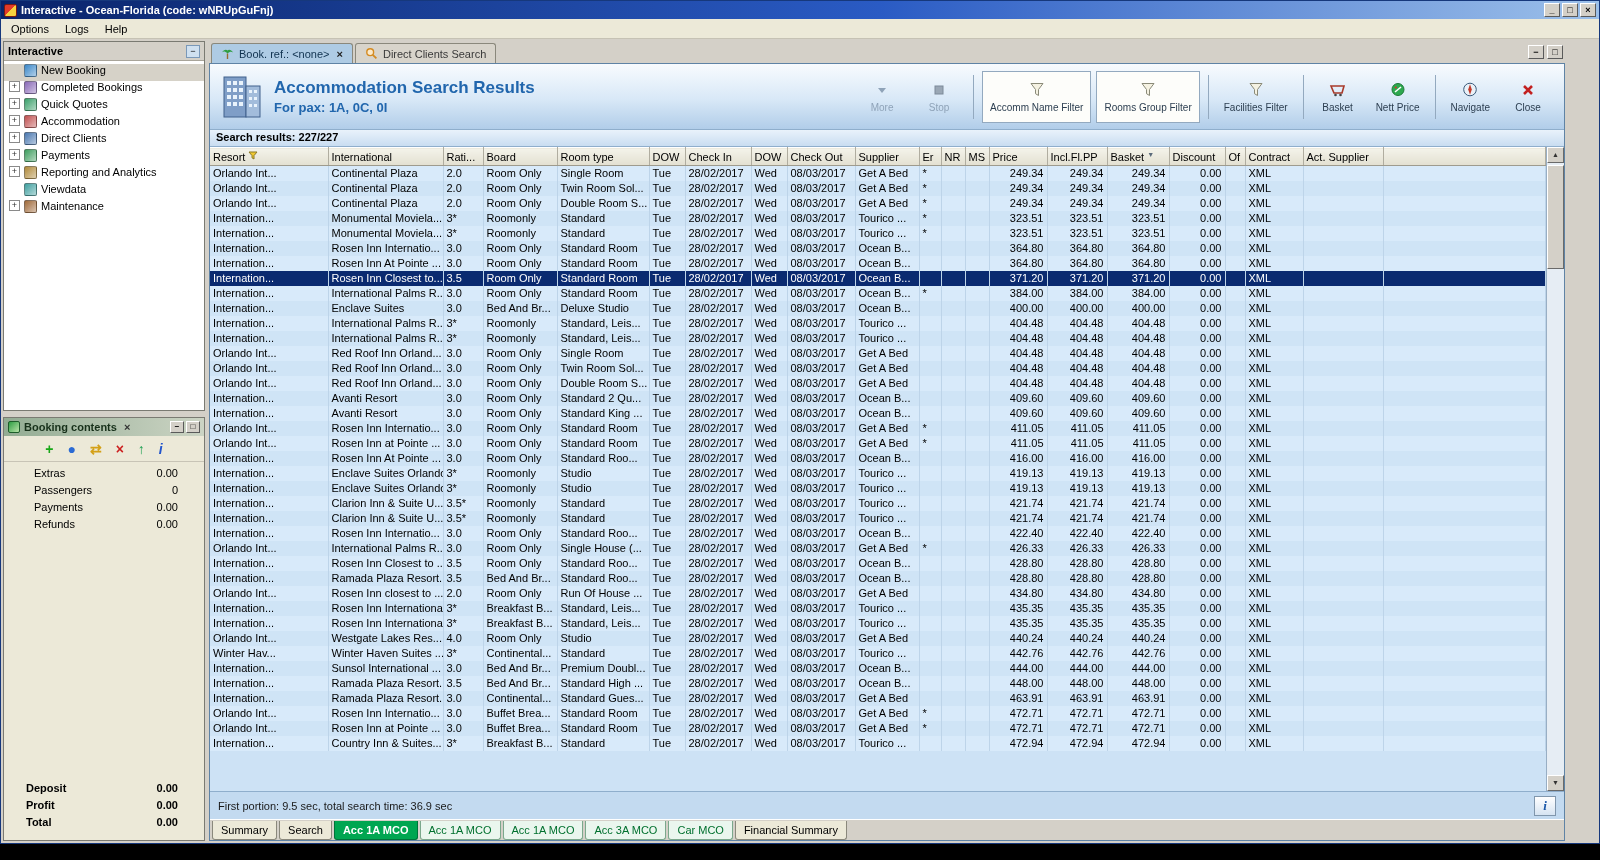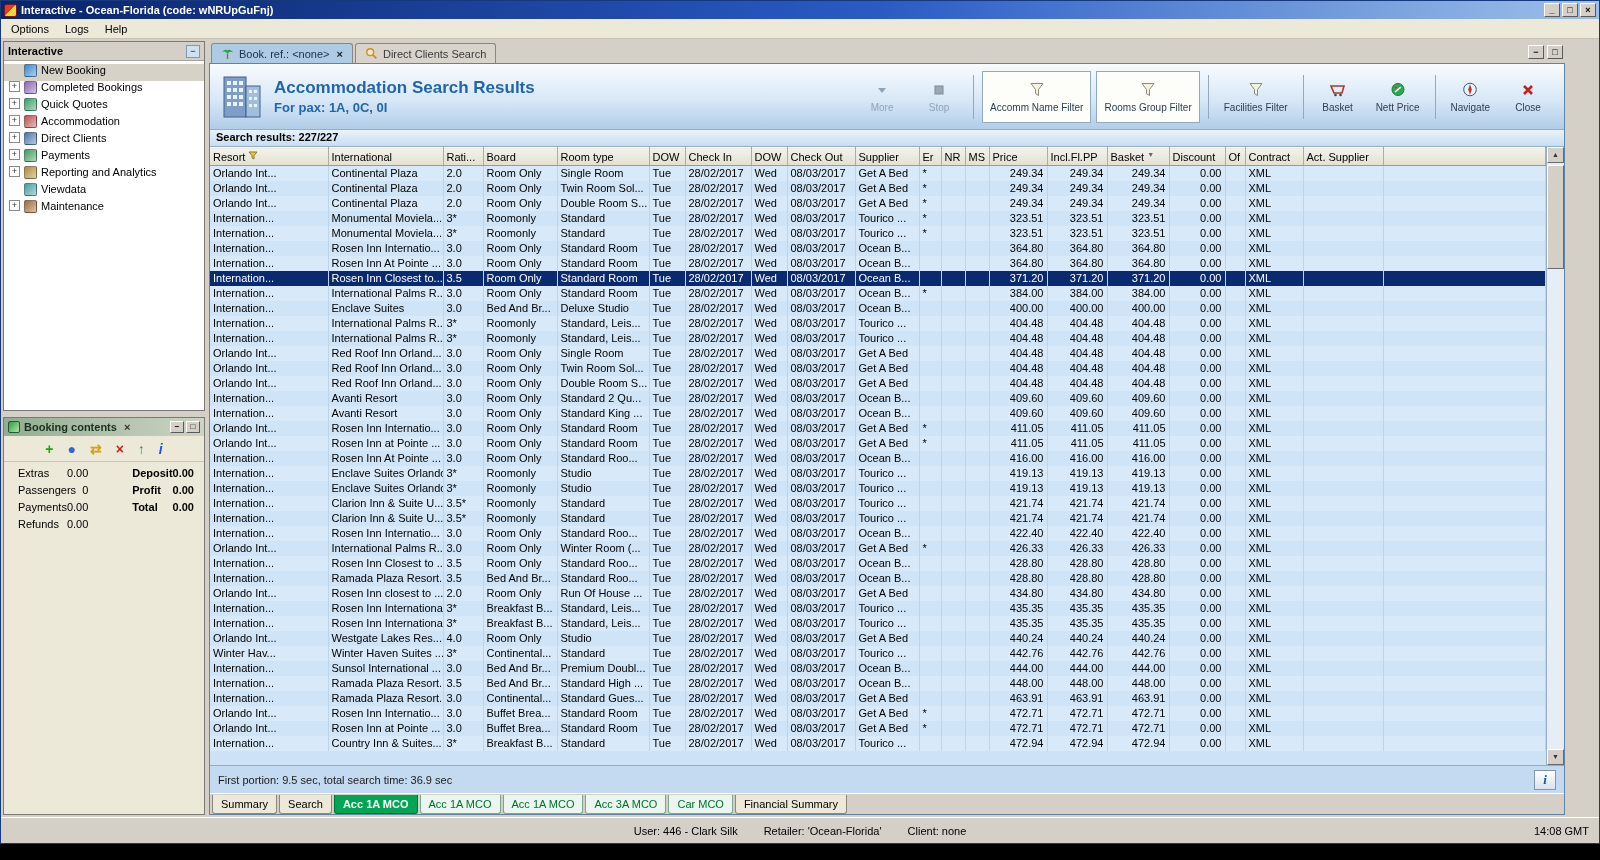--- a/index.html
+++ b/index.html
@@ -39,21 +39,21 @@
   
   .booking-panel{flex:1;background:#ece9d8;display:flex;flex-direction:column;min-height:0}
   .bc-titlebar{height:18px;flex:0 0 18px;background:linear-gradient(to right,#93ac93,#ccd4c4);
     display:flex;align-items:center;gap:4px;padding:0 4px;color:#17301a;font-weight:bold}
   .bc-icon-sq{width:12px;height:12px;background:linear-gradient(135deg,#2f9e44,#b9e3a8);border:1px solid #1d5d2a;border-radius:2px}
   .bc-close{font-weight:bold;color:#333;padding:0 3px}
   .bc-winbtns{margin-left:auto;display:flex;gap:2px}
   .bc-winbtns .win-btn{width:14px;height:12px;line-height:10px;font-size:8px}
   .bc-toolbar{height:26px;flex:0 0 26px;display:flex;align-items:center;justify-content:center;gap:14px;border-bottom:1px solid #c8c4b6}
   .bc-tool{font-size:14px;font-weight:bold;line-height:14px}
-  .bc-body{flex:1;display:flex;flex-direction:row;min-height:0;padding:4px 0}
+  .bc-body{flex:1;display:flex;flex-direction:column;min-height:0;padding:4px 16px}
   .bc-row{display:flex;justify-content:space-between;padding:1px 10px 1px 14px;height:17px}
   .bc-spacer{flex:1}
   .bc-totals .bc-row{font-weight:bold;padding-left:6px}
   .bc-totals{padding-bottom:4px}
 
   
   .main-col{flex:1;display:flex;flex-direction:column;min-width:0;min-height:0}
   .tabstrip{height:22px;flex:0 0 22px;display:flex;align-items:flex-end;gap:2px;padding:2px 2px 0 2px;position:relative}
   .tab{height:20px;display:flex;align-items:center;gap:5px;padding:0 9px;background:#d8d4cb;border:1px solid #8a887c;
     border-bottom:none;border-radius:3px 3px 0 0;color:#3a3a3a}
@@ -1106,21 +1106,21 @@
                     <td></td>
                     <td>XML</td>
                     <td></td>
                     <td></td>
                   </tr>
                   <tr class="even">
                     <td>Orlando Int...</td>
                     <td>International Palms R...</td>
                     <td>3.0</td>
                     <td>Room Only</td>
-                    <td>Winter Room (...</td>
+                    <td>Single House (...</td>
                     <td>Tue</td>
                     <td>28/02/2017</td>
                     <td>Wed</td>
                     <td>08/03/2017</td>
                     <td>Get A Bed</td>
                     <td>*</td>
                     <td></td>
                     <td></td>
                     <td class="num">426.33</td>
                     <td class="num">426.33</td>
@@ -1454,21 +1454,13 @@
             <div class="btab green">Acc 1A MCO</div>
             <div class="btab green">Acc 1A MCO</div>
             <div class="btab green">Acc 3A MCO</div>
             <div class="btab green">Car MCO</div>
             <div class="btab plain">Financial Summary</div>
           </div>
       </div>
     </div>
   </div>
 
-  <div class="statusbar">
-    <span class="sb-center">
-      <span>User: 446 - Clark Silk</span>
-      <span>Retailer: 'Ocean-Florida'</span>
-      <span>Client: none</span>
-    </span>
-    <span class="sb-time">14:08 GMT</span>
-  </div>
 </div>
 
 </body></html>

